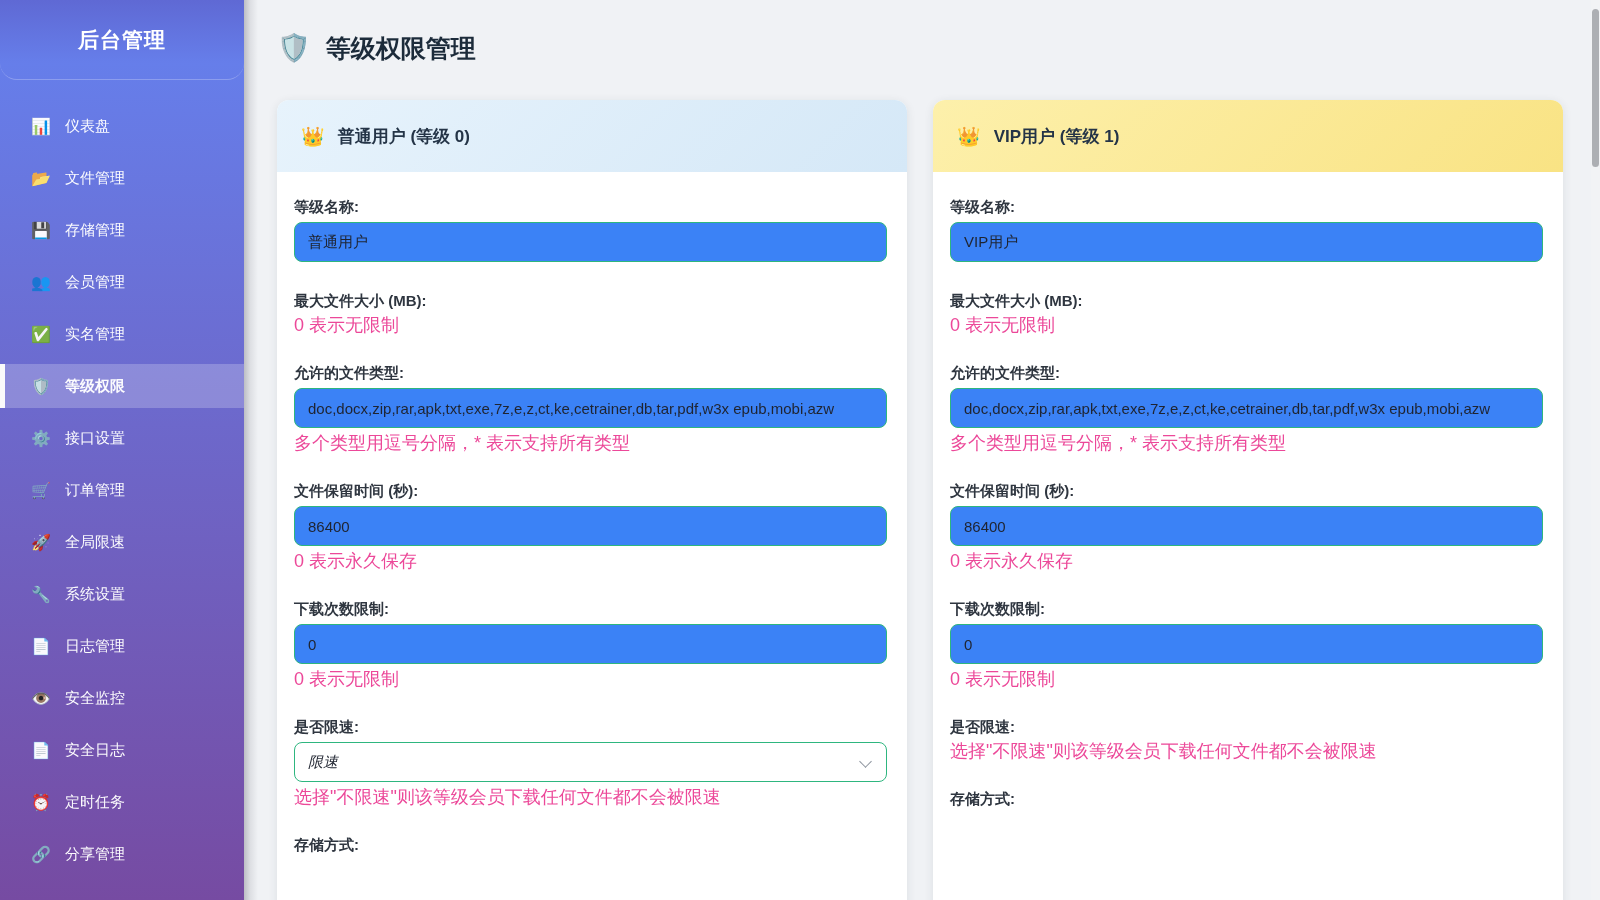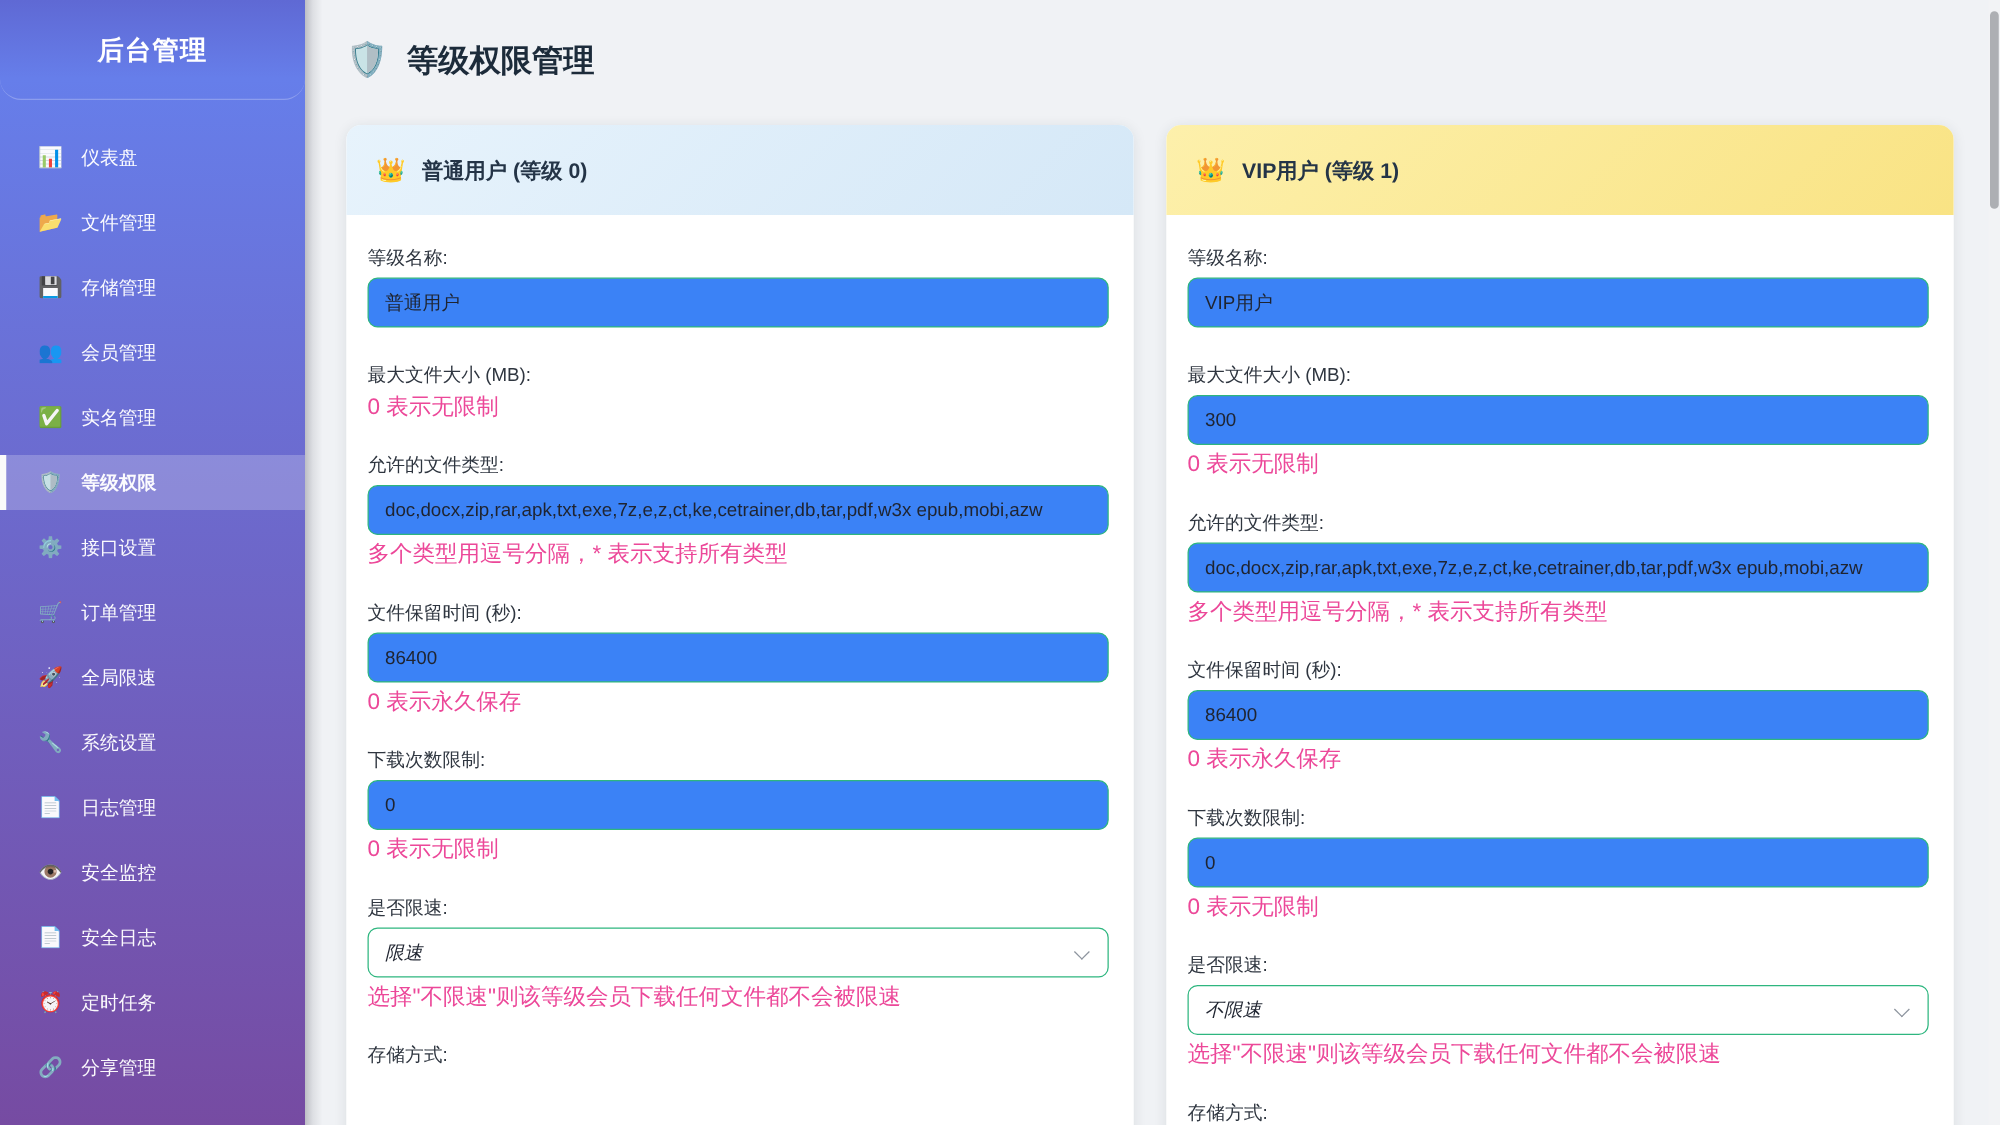--- a/index.html
+++ b/index.html
@@ -56,21 +56,21 @@
     height:72px; display:flex; align-items:center; gap:13px; padding:0 24px;
     font-size:17px; font-weight:bold; color:#243447;
   }
   .card-header.blue { background:linear-gradient(135deg,#e7f3fc 0%,#d5e8f7 100%); }
   .card-header.gold { background:linear-gradient(135deg,#fdf0ab 0%,#f9e384 100%); }
   .card-header .crown { font-size:19px; line-height:1; }
   .card-body { padding:26px 20px 0 17px; }
 
   .form-group { margin-bottom:30px; }
   .form-label {
-    display:block; font-size:15px; font-weight:normal; color:#2f3640;
+    display:block; font-size:15px; font-weight:bold; color:#2f3640;
     margin-bottom:6px; line-height:18px;
   }
   .form-input {
     display:block; width:100%; height:40px;
     border:1.6px solid #2eb67f; border-radius:8px; background:#3b82f6;
     padding:0 13px; font-size:15px; color:#1f2430; outline:none;
     font-family:inherit; overflow:hidden; white-space:nowrap; text-overflow:clip;
   }
   .form-select {
     position:relative; display:flex; align-items:center; width:100%; height:40px;
@@ -212,44 +212,39 @@
           <span class="crown">👑</span>
           <span>VIP用户 (等级 1)</span>
         </div>
         <div class="card-body">
           <div class="form-group">
             <label class="form-label">等级名称:</label>
             <input class="form-input" value="VIP用户" style="">
           </div>
           <div class="form-group">
             <label class="form-label">最大文件大小 (MB):</label>
-            <input class="form-input" value="300" style="">
             <div class="form-hint">0 表示无限制</div>
           </div>
           <div class="form-group">
             <label class="form-label">允许的文件类型:</label>
             <input class="form-input" value="doc,docx,zip,rar,apk,txt,exe,7z,e,z,ct,ke,cetrainer,db,tar,pdf,w3x epub,mobi,azw" style="">
             <div class="form-hint">多个类型用逗号分隔，* 表示支持所有类型</div>
           </div>
           <div class="form-group">
             <label class="form-label">文件保留时间 (秒):</label>
             <input class="form-input" value="86400" style="">
             <div class="form-hint">0 表示永久保存</div>
           </div>
           <div class="form-group">
             <label class="form-label">下载次数限制:</label>
             <input class="form-input" value="0" style="">
             <div class="form-hint">0 表示无限制</div>
           </div>
           <div class="form-group">
             <label class="form-label">是否限速:</label>
-            <div class="form-select">
-              <span>不限速</span>
-              <i class="chevron"></i>
-            </div>
             <div class="form-hint">选择"不限速"则该等级会员下载任何文件都不会被限速</div>
           </div>
           <div class="form-group">
             <label class="form-label">存储方式:</label>
           </div>
         </div>
       </section>
     </div>
 </main>
 

